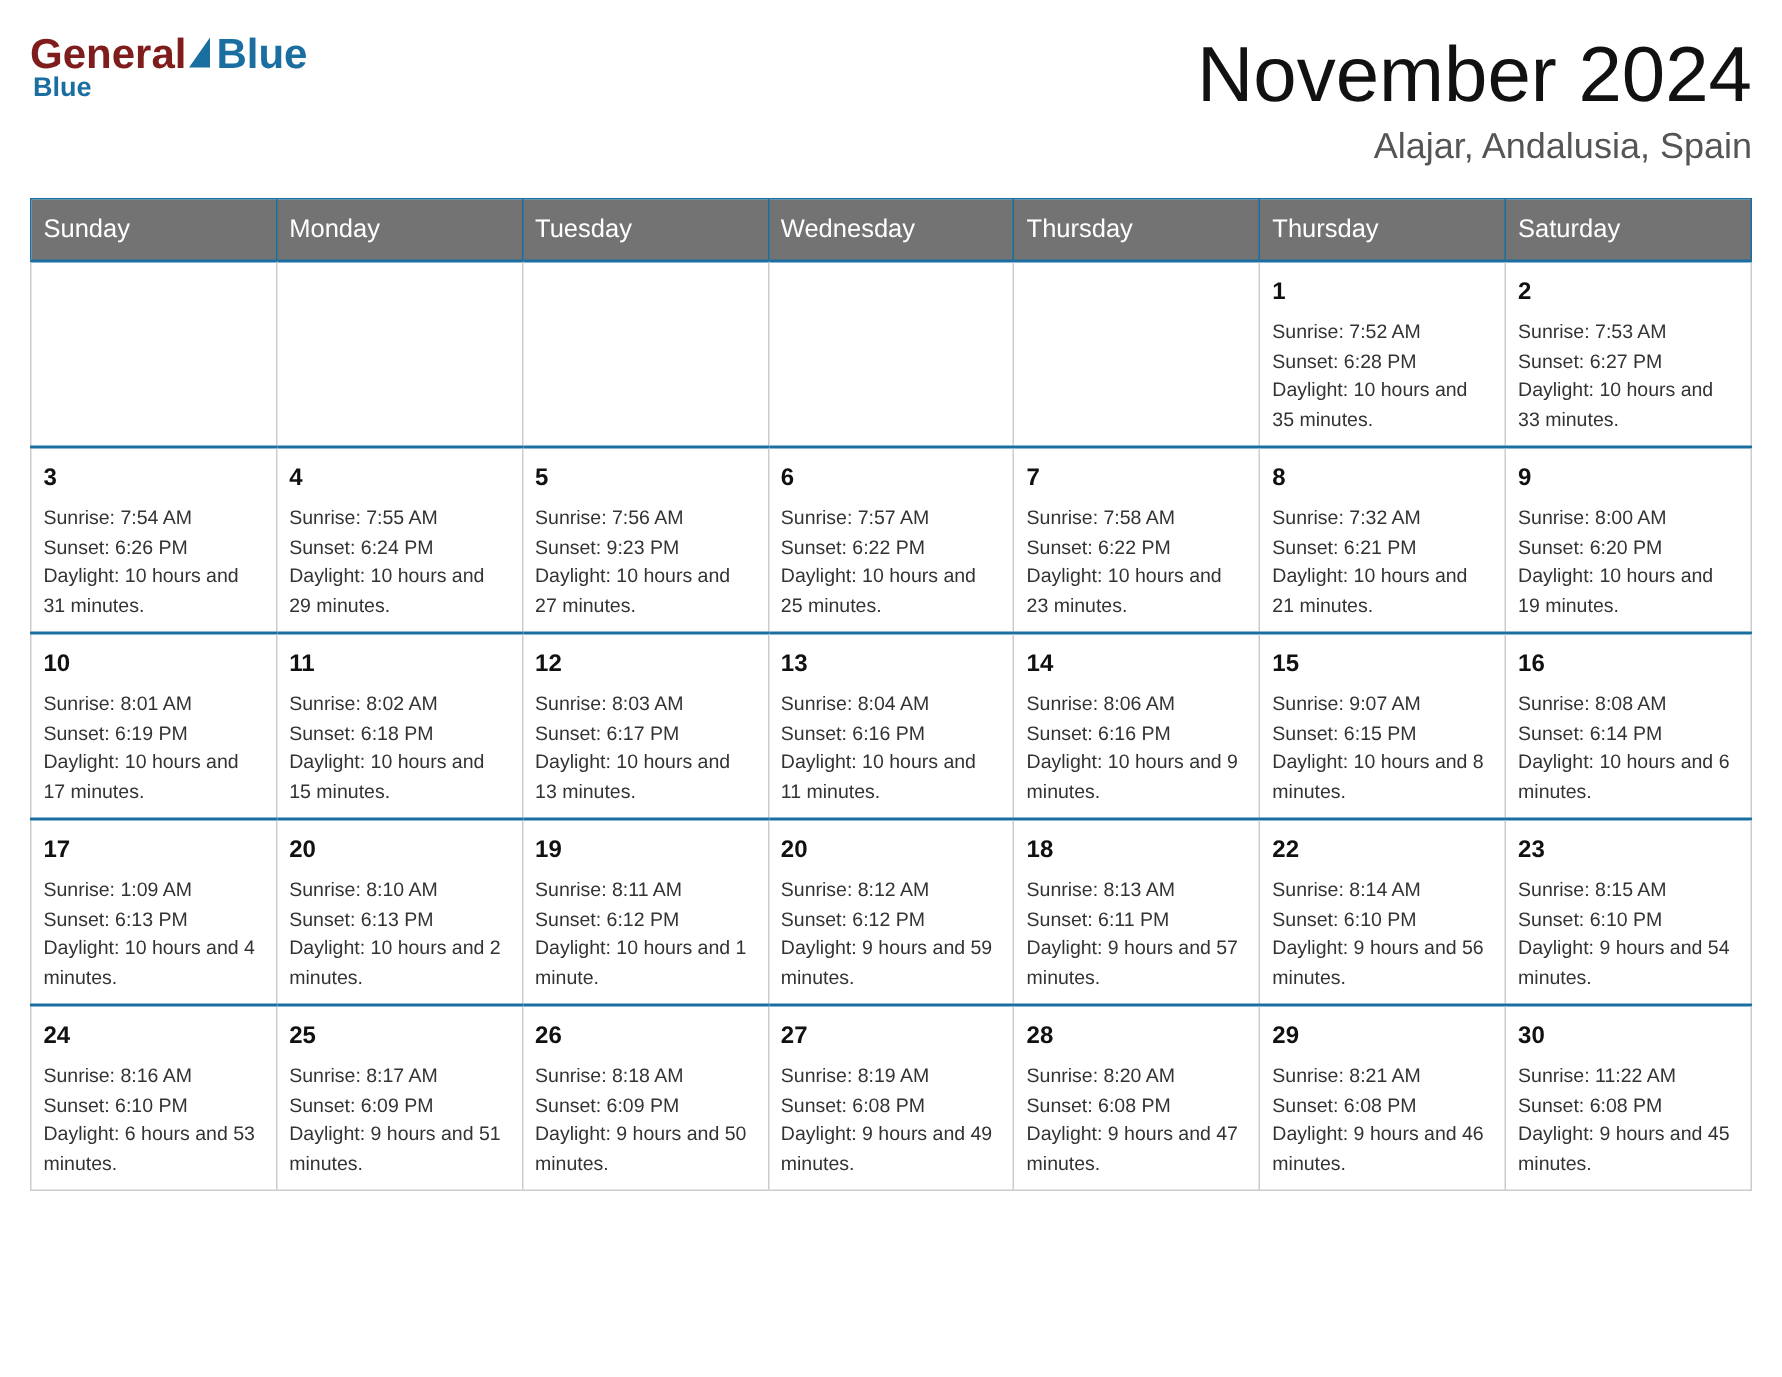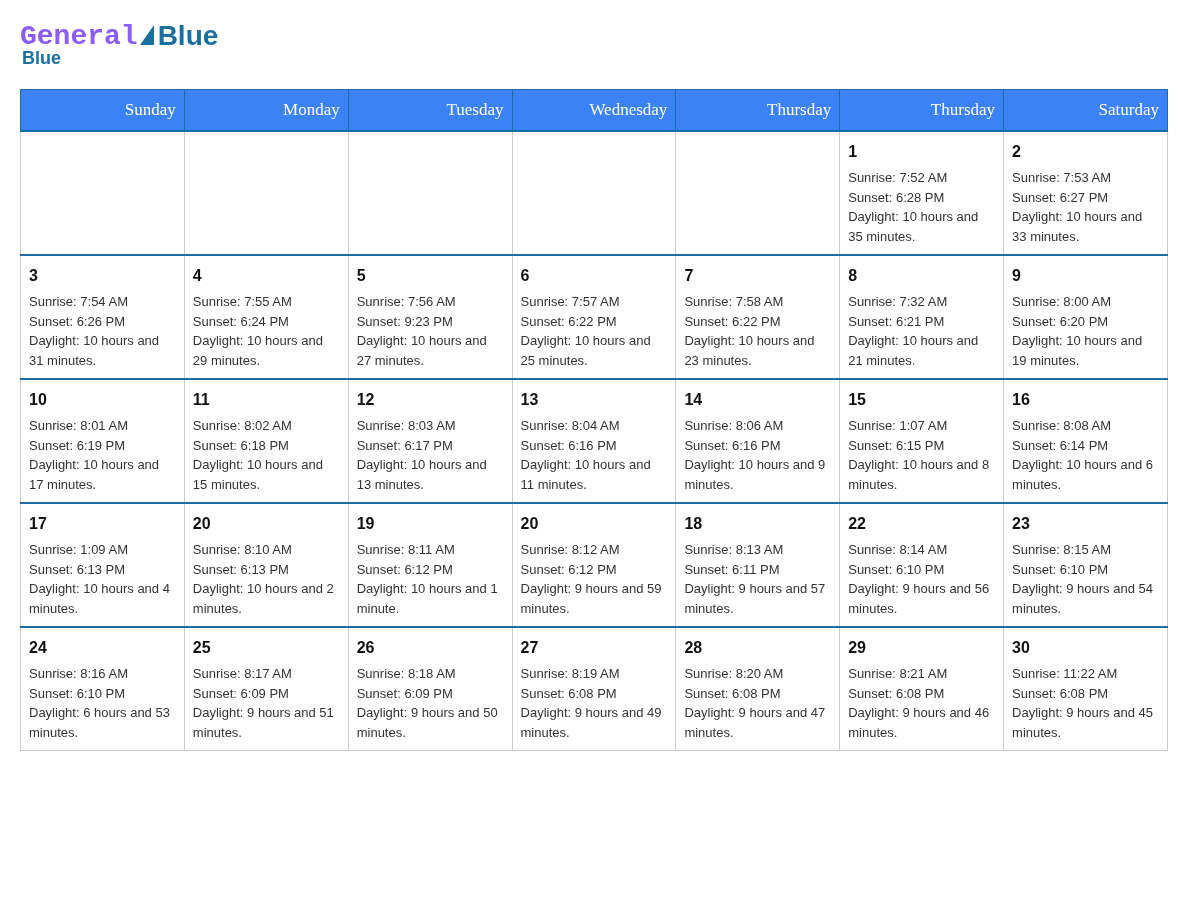--- a/index.html
+++ b/index.html
@@ -21,22 +21,21 @@
       flex-direction: column;
       align-items: flex-start;
     }
     .logo-top {
       display: flex;
       align-items: center;
     }
     .logo-text-general {
       font-size: 28px;
       font-weight: bold;
-      color: #8b5cf6;
-      font-family: Liberation Mono, monospace;
+      color: #7f1d1d;
     }
     .logo-triangle {
       width: 0;
       height: 0;
       border-left: 14px solid transparent;
       border-bottom: 20px solid #1a6fa0;
       margin-left: 2px;
       margin-bottom: 2px;
     }
     .logo-text-blue {
@@ -64,28 +63,27 @@
       font-size: 24px;
       color: #555;
       margin-top: 4px;
     }
     .calendar {
       width: 100%;
       border-collapse: collapse;
       border: 1px solid #aaa;
     }
     .calendar th {
-      background: #3b82f6;
+      background: #737373;
       color: #fff;
       padding: 10px 8px;
       font-size: 17px;
       font-weight: normal;
-      text-align: right;
+      text-align: left;
       border: 1px solid #1a6fa0;
-      font-family: Liberation Serif, serif;
     }
     .calendar td {
       vertical-align: top;
       padding: 8px;
       border: 1px solid #ccc;
       width: 14.28%;
       min-height: 110px;
       font-size: 13px;
       color: #333;
       line-height: 1.5;
@@ -109,20 +107,24 @@
 
 <div class="header">
   <div class="logo">
     <div class="logo-top">
       <span class="logo-text-general">General</span>
       <div class="logo-triangle"></div>
       <span class="logo-text-blue">Blue</span>
     </div>
     <div class="logo-underline">Blue</div>
   </div>
+  <div class="title-section">
+    <div class="month-title">November 2024</div>
+    <div class="location-title">Alajar, Andalusia, Spain</div>
+  </div>
 </div>
 
 <table class="calendar">
   <thead>
     <tr>
     <th>Sunday</th>
         <th>Monday</th>
         <th>Tuesday</th>
         <th>Wednesday</th>
         <th>Thursday</th>
@@ -220,21 +222,21 @@
           <div>Daylight: 10 hours and 11 minutes.</div>
         </td>
         <td>
           <span class="day-num">14</span>
           <div>Sunrise: 8:06 AM</div>
           <div>Sunset: 6:16 PM</div>
           <div>Daylight: 10 hours and 9 minutes.</div>
         </td>
         <td>
           <span class="day-num">15</span>
-          <div>Sunrise: 1:07 AM</div>
+          <div>Sunrise: 9:07 AM</div>
           <div>Sunset: 6:15 PM</div>
           <div>Daylight: 10 hours and 8 minutes.</div>
         </td>
         <td>
           <span class="day-num">16</span>
           <div>Sunrise: 8:08 AM</div>
           <div>Sunset: 6:14 PM</div>
           <div>Daylight: 10 hours and 6 minutes.</div>
         </td>
       </tr>

